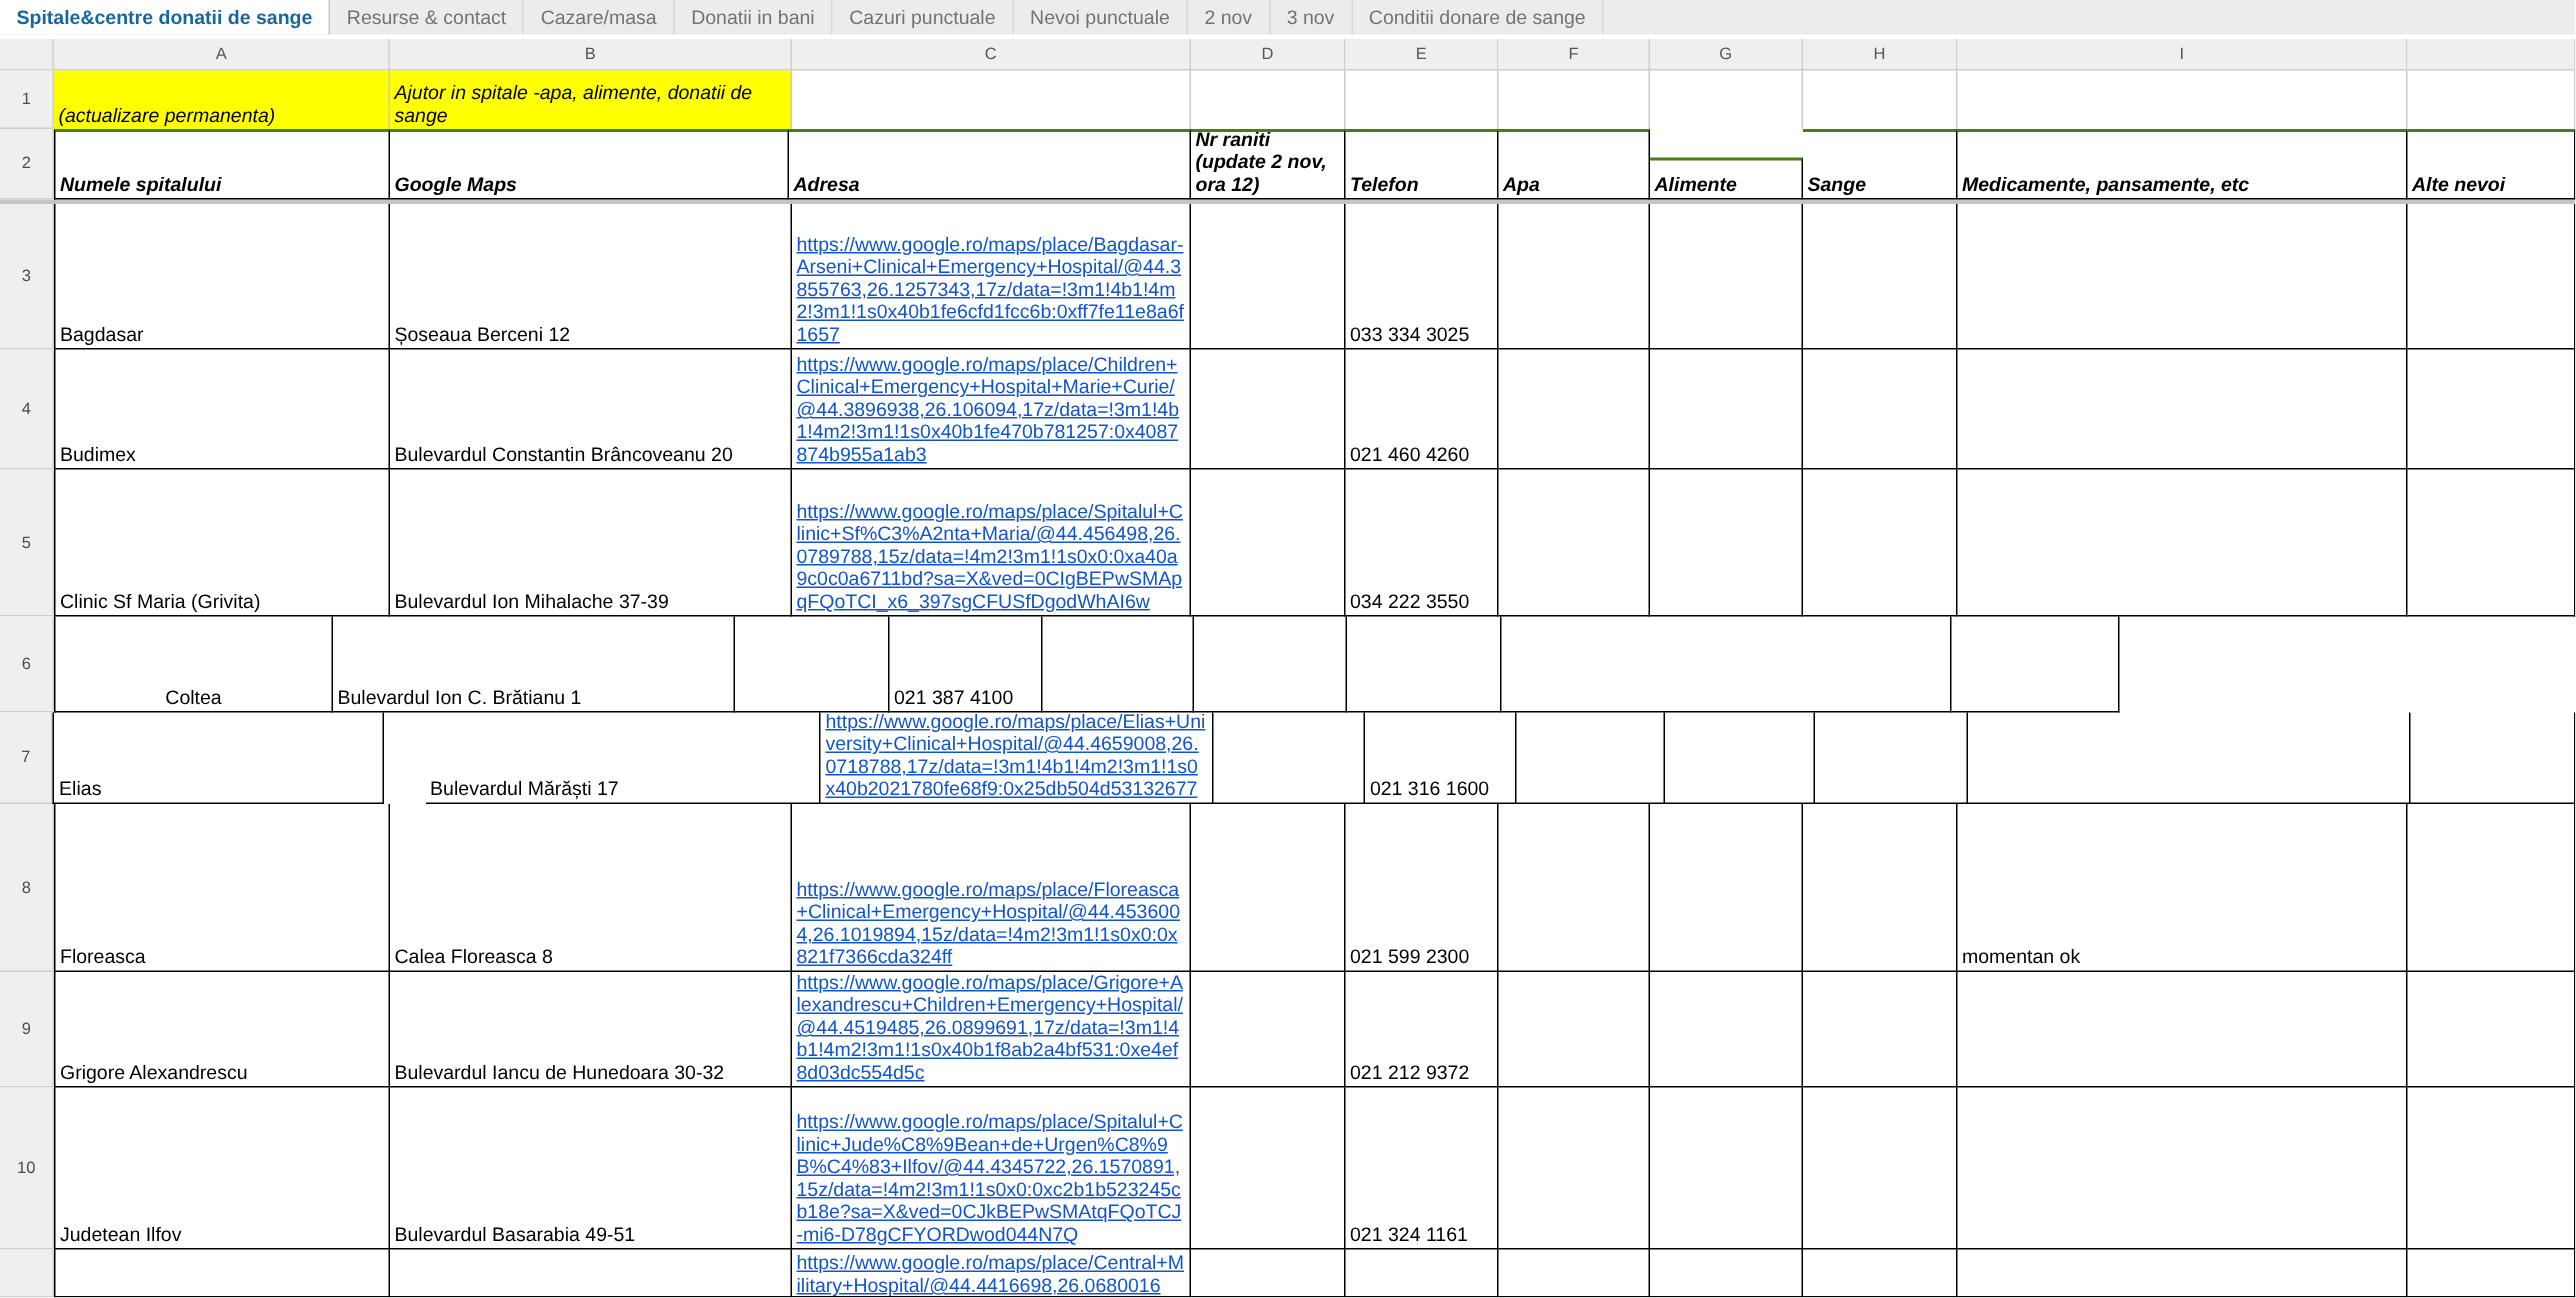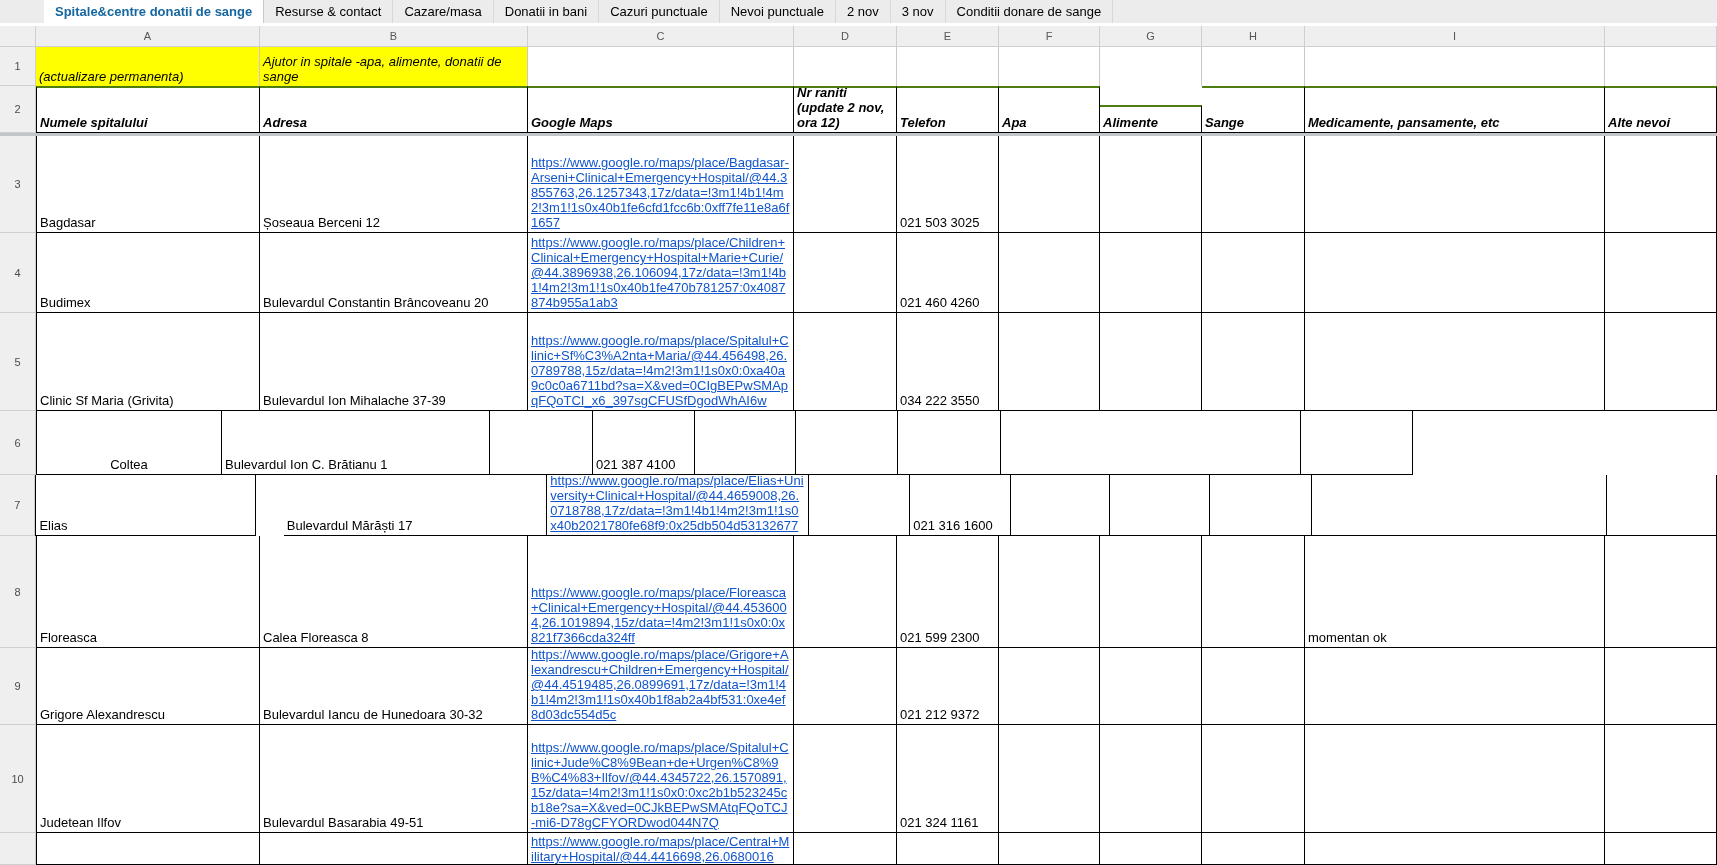--- a/index.html
+++ b/index.html
@@ -1,21 +1,21 @@
 <!DOCTYPE html>
 <html><head>
 <meta charset="utf-8">
 <style>
   html,body{margin:0;padding:0;background:#fff;}
   .app{position:relative;width:1717px;height:865px;overflow:hidden;background:#fff;
        font-family:"Liberation Sans",sans-serif;color:#000;}
   
   .tabbar{height:26px;box-sizing:border-box;background:#ececec;border-bottom:3px solid #ffffff;
-          display:flex;align-items:stretch;padding-left:44px;}
-  .tab{display:flex;align-items:center;padding:0 11px;font-size:13px;color:#000000;
+          display:flex;align-items:stretch;}
+  .tab{display:flex;align-items:center;padding:0 11px;font-size:13px;color:#737373;
        border-right:1px solid #d8d8d8;white-space:nowrap;cursor:pointer;}
   .tab.active{background:#ffffff;font-weight:bold;color:#15679f;border-right:1px solid #c9c9c9;}
   
   .colhead{display:flex;height:21px;}
   .corner,.cl{box-sizing:border-box;background:#efefef;border-right:1px solid #cfcfcf;
               border-bottom:1px solid #cfcfcf;display:flex;align-items:center;justify-content:center;
               font-size:11px;color:#565656;}
   .corner{width:36px;}
   
   .row{display:flex;box-sizing:border-box;}
@@ -79,22 +79,22 @@
         <div class="cell" style="width: 102px;"></div>
         <div class="cell" style="width: 101px;"></div>
         <div class="cell" style="width: 102px;"></div>
         <div class="cell" style="width: 103px;"></div>
         <div class="cell" style="width: 300px;"></div>
         <div class="cell" style="width: 112px;"></div>
       </div>
       <div class="row r2" style="height: 47px;">
         <div class="gut">2</div>
         <div class="cell first" style="width: 224px;"><span>Numele spitalului</span></div>
+        <div class="cell" style="width: 266px;"><span>Google Maps</span></div>
         <div class="cell" style="width: 268px;"><span>Adresa</span></div>
-        <div class="cell" style="width: 266px;"><span>Google Maps</span></div>
         <div class="cell" style="width: 103px;"><span>Nr raniti
 (update 2 nov,
 ora 12)</span></div>
         <div class="cell" style="width: 102px;"><span>Telefon</span></div>
         <div class="cell" style="width: 101px;"><span>Apa</span></div>
         <div class="cell" style="width: 102px; margin-top: 19px;"><span>Alimente</span></div>
         <div class="cell" style="width: 103px;"><span>Sange</span></div>
         <div class="cell" style="width: 300px;"><span>Medicamente, pansamente, etc</span></div>
         <div class="cell" style="width: 112px;"><span>Alte nevoi</span></div>
       </div>
@@ -105,21 +105,21 @@
           <span>Bagdasar</span>
         </div>
         <div class="cell" style="width: 268px;">
           <span>Șoseaua Berceni 12</span>
         </div>
         <div class="cell" style="width: 266px;">
           <a class="link">https://www.google.ro/maps/place/Bagdasar-Arseni+Clinical+Emergency+Hospital/@44.3855763,26.1257343,17z/data=!3m1!4b1!4m2!3m1!1s0x40b1fe6cfd1fcc6b:0xff7fe11e8a6f1657</a>
         </div>
         <div class="cell" style="width: 103px;"></div>
         <div class="cell" style="width: 102px;">
-          <span>021 503 3025</span>
+          <span>033 334 3025</span>
         </div>
         <div class="cell" style="width: 101px;"></div>
         <div class="cell" style="width: 102px;"></div>
         <div class="cell" style="width: 103px;"></div>
         <div class="cell" style="width: 300px;"></div>
         <div class="cell" style="width: 112px;"></div>
       </div>
       <div class="row dr" style="height: 80px;">
         <div class="gut">4</div>
         <div class="cell first" style="width: 224px;">

